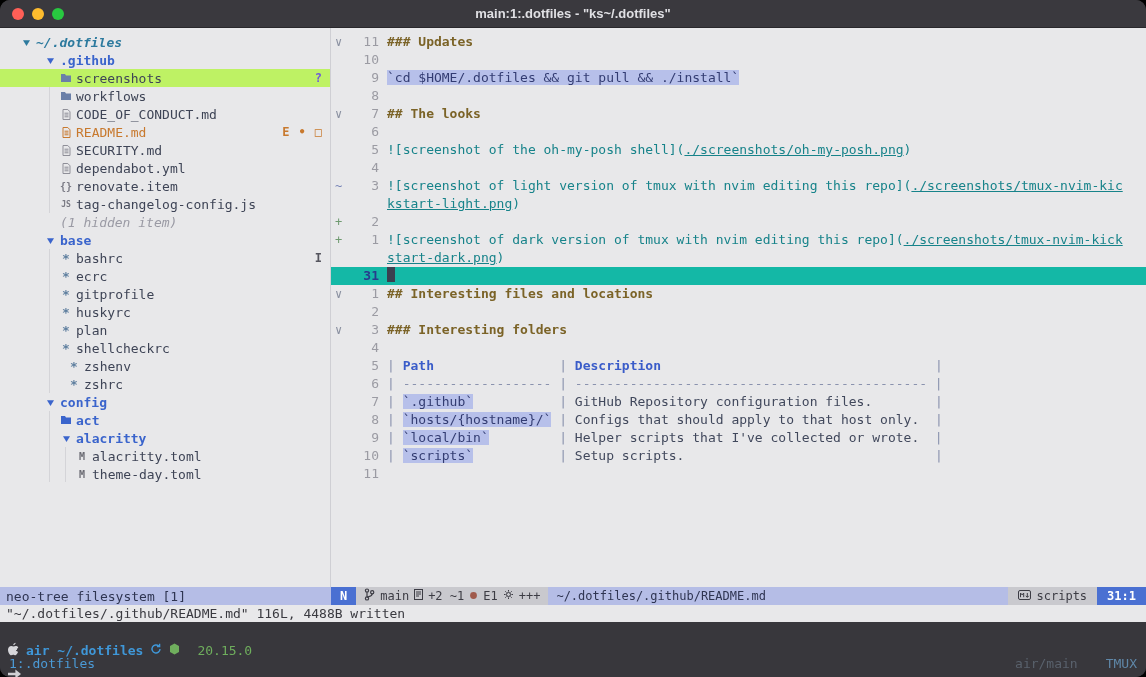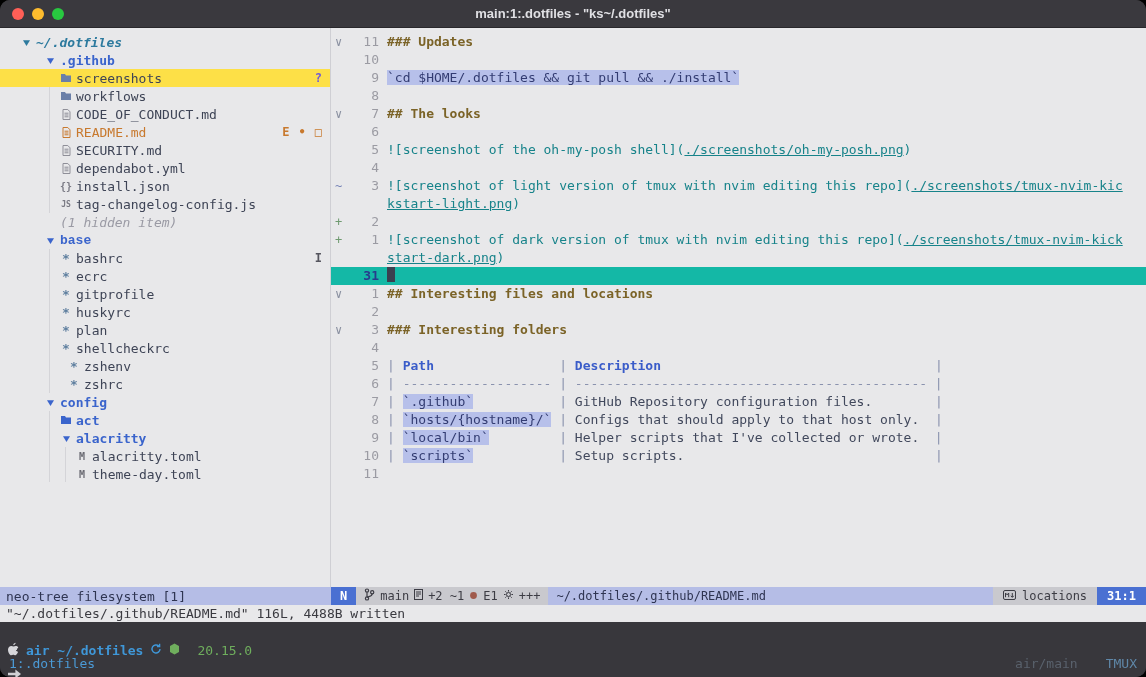--- a/index.html
+++ b/index.html
@@ -19,21 +19,21 @@
                color:#e0e0e4; }
 
   
   .nvim { background:#e8e8ea; }
   .main { display:flex; height:559px; }
   .sidebar { width:331px; flex:0 0 331px; position:relative; padding-top:5px;
              border-right:1px solid #cfcfd4; }
   .editorpane { flex:1; padding-top:5px; overflow:hidden; }
 
   .srow { height:18px; display:flex; align-items:center; white-space:pre; position:relative; }
-  .srow.selected { background:#fde047;text-align:center; }
+  .srow.selected { background:#bef264;text-align:center; }
   .sicon { width:16px; flex:0 0 16px; display:inline-flex; justify-content:center; align-items:center; }
   .slabel { margin-left:2px; }
   .root  .slabel { color:#2d7a9e; font-weight:bold; font-style:italic; }
   .dir   .slabel { color:#3a64cc; font-weight:600; }
   .plain .slabel { color:#3e4456; }
   .orange .slabel { color:#c8792e; }
   .hiddenitem .slabel { color:#9a9aa4; font-style:italic; }
   .sbadges { position:absolute; right:8px; display:flex; gap:9px; font-size:12px; font-weight:bold; }
   .guide { position:absolute; width:1px; background:#d4d4d8; }
 
@@ -124,24 +124,24 @@
                   <path d="M2.5 4.2h4M2.5 6h4M2.5 7.8h4" stroke="#c8792e"></path>
                 </svg></span><span class="slabel">README.md</span><span class="sbadges"><span style="color: rgb(200, 121, 46);">E</span><span style="color: rgb(200, 121, 46);">•</span><span style="color: rgb(200, 121, 46);">□</span></span></div>
             <div class="srow plain" style="padding-left: 58px;"><span class="sicon"><svg width="9" height="11" viewBox="0 0 9 11">
                   <path d="M1 0.5h4.8L8 2.8V10.5H1z" fill="none" stroke="#8f8f98"></path>
                   <path d="M2.5 4.2h4M2.5 6h4M2.5 7.8h4" stroke="#8f8f98"></path>
                 </svg></span><span class="slabel">SECURITY.md</span></div>
             <div class="srow plain" style="padding-left: 58px;"><span class="sicon"><svg width="9" height="11" viewBox="0 0 9 11">
                   <path d="M1 0.5h4.8L8 2.8V10.5H1z" fill="none" stroke="#8f8f98"></path>
                   <path d="M2.5 4.2h4M2.5 6h4M2.5 7.8h4" stroke="#8f8f98"></path>
                 </svg></span><span class="slabel">dependabot.yml</span></div>
-            <div class="srow plain" style="padding-left: 58px;"><span class="sicon"><span style="color:#7a7a84;font-size:10px;font-weight:bold">{}</span></span><span class="slabel">install.json</span></div>
+            <div class="srow plain" style="padding-left: 58px;"><span class="sicon"><span style="color:#7a7a84;font-size:10px;font-weight:bold">{}</span></span><span class="slabel">renovate.item</span></div>
             <div class="srow plain" style="padding-left: 58px;"><span class="sicon"><span style="color:#7a7a84;font-size:8px;font-weight:bold">JS</span></span><span class="slabel">tag-changelog-config.js</span></div>
             <div class="srow hiddenitem" style="padding-left: 58px;"><span class="slabel">(1 hidden item)</span></div>
-            <div class="srow dir" style="padding-left: 42px; font-family: Liberation Mono, monospace;"><span class="sicon"><svg width="9" height="9" viewBox="0 0 9 9">
+            <div class="srow dir" style="padding-left: 42px;"><span class="sicon"><svg width="9" height="9" viewBox="0 0 9 9">
                   <path d="M1 2.2h7L4.5 8z" fill="#3a64cc"></path>
                 </svg></span><span class="slabel">base</span></div>
             <div class="srow plain" style="padding-left: 58px;"><span class="sicon"><span style="color:#5f7f9f;font-weight:bold">*</span></span><span class="slabel">bashrc</span><span class="sbadges"><span style="color: rgb(85, 85, 94);">I</span></span></div>
             <div class="srow plain" style="padding-left: 58px;"><span class="sicon"><span style="color:#5f7f9f;font-weight:bold">*</span></span><span class="slabel">ecrc</span></div>
             <div class="srow plain" style="padding-left: 58px;"><span class="sicon"><span style="color:#5f7f9f;font-weight:bold">*</span></span><span class="slabel">gitprofile</span></div>
             <div class="srow plain" style="padding-left: 58px;"><span class="sicon"><span style="color:#5f7f9f;font-weight:bold">*</span></span><span class="slabel">huskyrc</span></div>
             <div class="srow plain" style="padding-left: 58px;"><span class="sicon"><span style="color:#5f7f9f;font-weight:bold">*</span></span><span class="slabel">plan</span></div>
             <div class="srow plain" style="padding-left: 58px;"><span class="sicon"><span style="color:#5f7f9f;font-weight:bold">*</span></span><span class="slabel">shellcheckrc</span></div>
             <div class="srow plain" style="padding-left: 66px;"><span class="sicon"><span style="color:#5f7f9f;font-weight:bold">*</span></span><span class="slabel">zshenv</span></div>
             <div class="srow plain" style="padding-left: 66px;"><span class="sicon"><span style="color:#5f7f9f;font-weight:bold">*</span></span><span class="slabel">zshrc</span></div>
@@ -219,21 +219,21 @@
                 </g>
               </svg></span>
           <span>+++</span>
         </span>
         <span class="seg path">~/.dotfiles/.github/README.md</span>
         <span class="seg ft">
           <span><svg width="13" height="10" viewBox="0 0 13 10">
                 <rect x="0.5" y="0.5" width="12" height="9" rx="1.5" fill="none" stroke="#3c3c44"></rect>
                 <path d="M2.5 7.2V3l1.6 1.9L5.7 3v4.2M9.3 3v4M7.8 5.8l1.5 1.6 1.5-1.6" fill="none" stroke="#3c3c44"></path>
               </svg></span>
-          <span>locations</span>
+          <span>scripts</span>
         </span>
         <span class="seg pos">31:1</span>
       </div>
     </div>
 
     <div class="msgline">"~/.dotfiles/.github/README.md" 116L, 4488B written</div>
   </div>
 
   <div class="shell">
     <div class="promptline">

